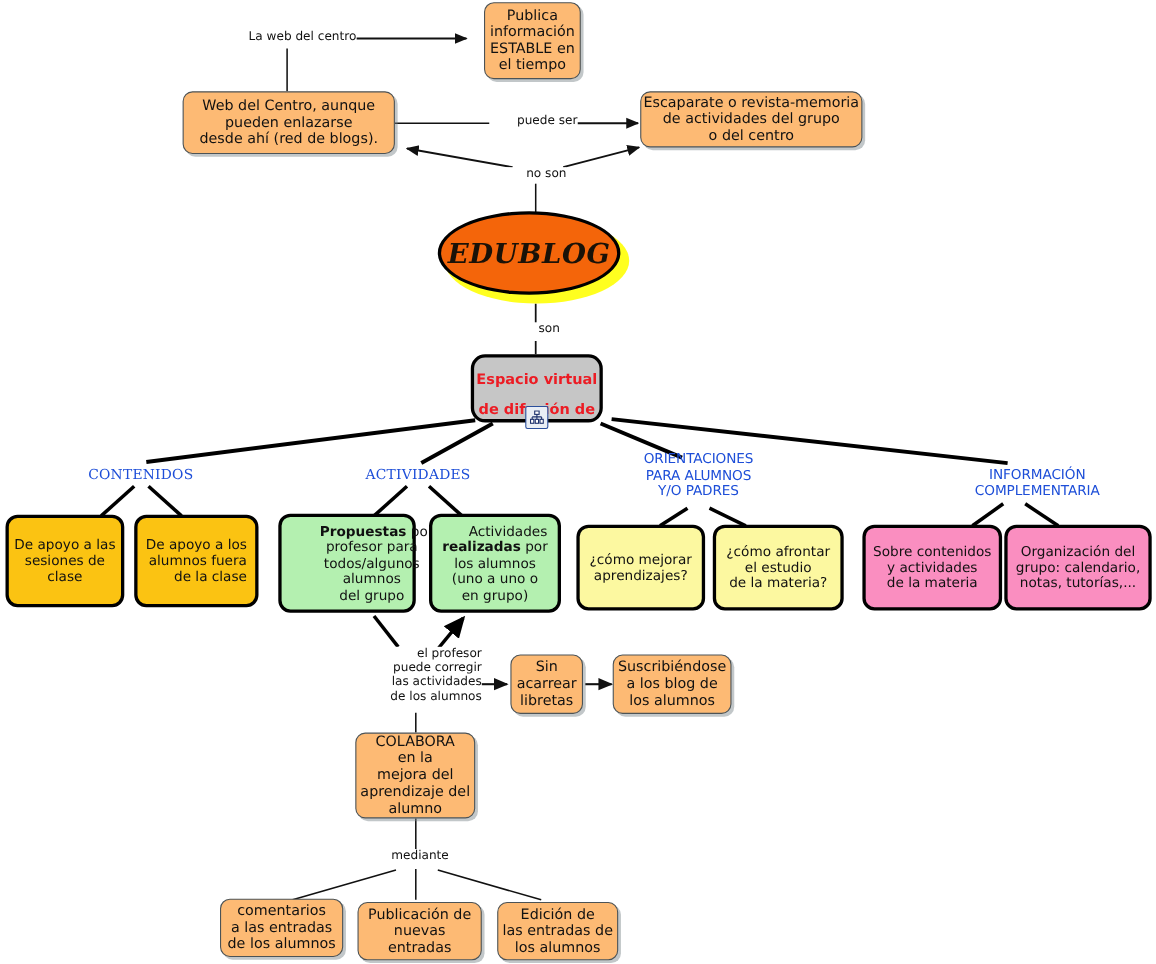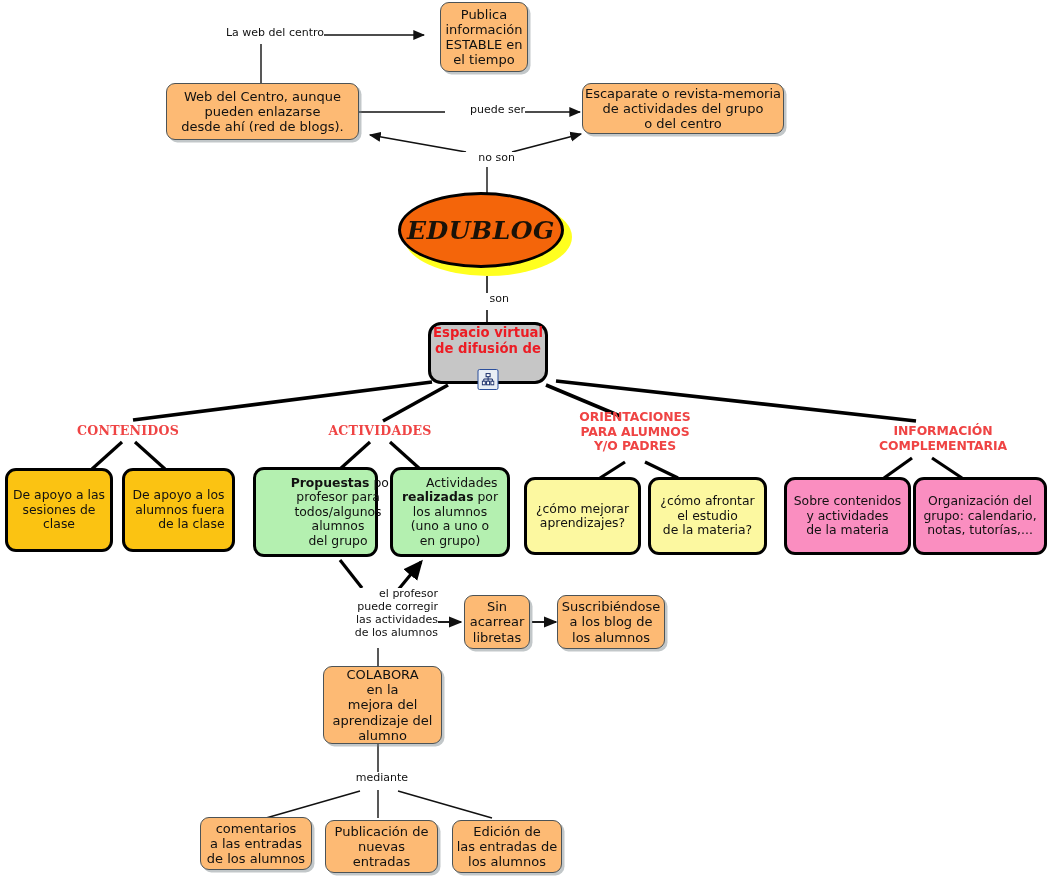--- a/index.html
+++ b/index.html
@@ -58,22 +58,22 @@
   .c-green  { background: #b4f0b0; }
   .c-yellow { background: #fcf8a0; }
   .c-pink   { background: #fa8ec0; }
 
   
   .center-box {
     background: #c6c6c6;
     border: 3.6px solid #000000;
     border-radius: 13px;
     flex-direction: column;
-    justify-content: flex-start;
-    padding-top: 0;
+    justify-content: space-between;
+    padding-top: 13px;
   }
   .center-box .ctext {
     color: #ec1c24;
     font-weight: bold;
     font-size: 13.2px;
     line-height: 1.22;
   }
 
   
   .cmap-icon {
@@ -128,22 +128,22 @@
     font-weight: bold;
     font-size: 25px;
     letter-spacing: 0.5px;
     color: #1a1208;
   }
 
   
   .branch-head {
     position: absolute;
     text-align: center;
-    font-weight: bold;
-    color: #ef4444;
+    font-weight: normal;
+    color: #1d4ed8;
     line-height: 1.18;
   }
   .bh-serif { font-family: "DejaVu Serif", serif; font-size: 12.6px; letter-spacing: 0.2px; }
   .bh-sans  { font-family: "DejaVu Sans", sans-serif; font-size: 12.4px; letter-spacing: -0.1px; }
 
   
   .edge-label {
     position: absolute;
     text-align: right;
     font-size: 11px;
@@ -333,21 +333,21 @@
 de los alumnos</div>
 
   <div class="node plain" style="left:464px; top:595px; width:66px; height:54px; white-space:pre;">Sin
 acarrear
 libretas</div>
 
   <div class="node plain" style="left:557px; top:595px; width:108px; height:54px; white-space:pre;">Suscribiéndose
 a los blog de
 los alumnos</div>
 
-  <div class="node plain" style="left:323px; top:666px; width:119px; height:78px; white-space:pre;">COLABORA
+  <div class="node plain" style="left:323px; top:666px; width:109px; height:78px; white-space:pre;">COLABORA
 en la
 mejora del
 aprendizaje del
 alumno</div>
 
   <div class="edge-label" style="left:348px; top:772px; width:60px;">mediante</div>
 
   <div class="node plain" style="left:200px; top:817px; width:112px; height:53px; white-space:pre;">comentarios
 a las entradas
 de los alumnos</div>

